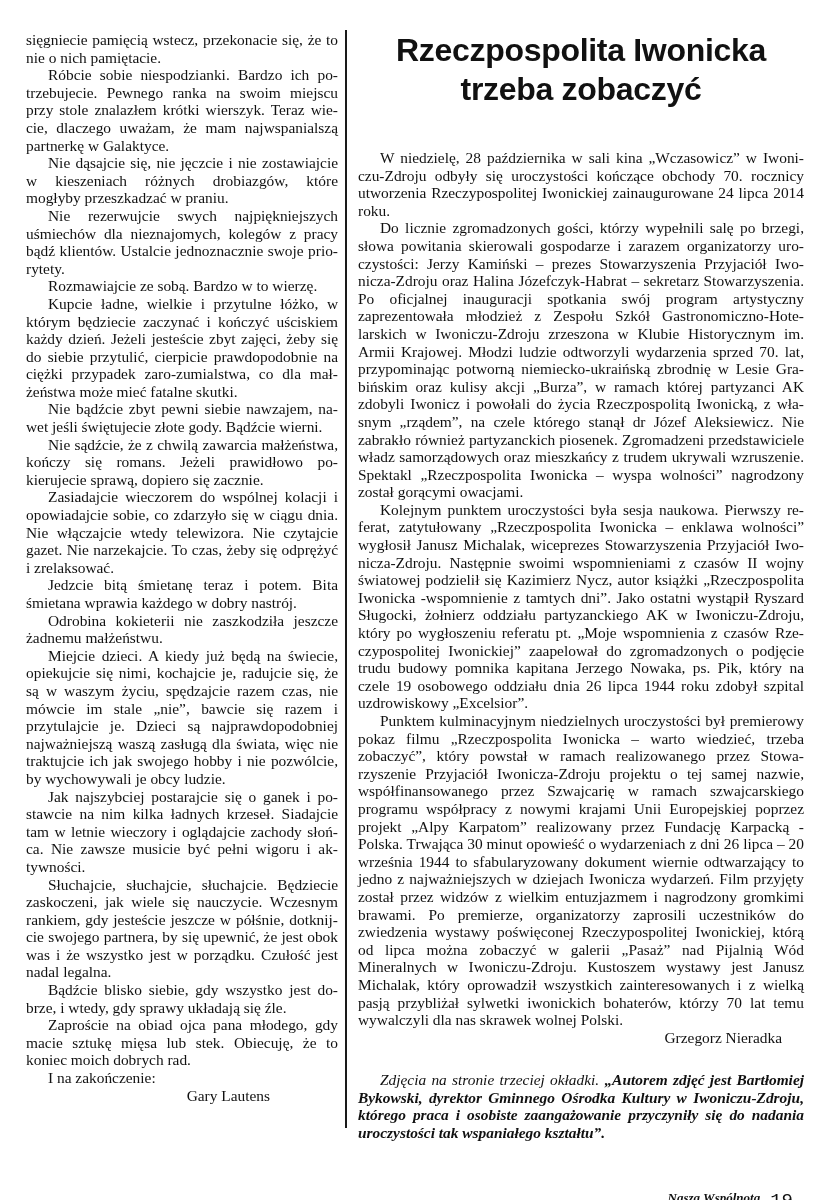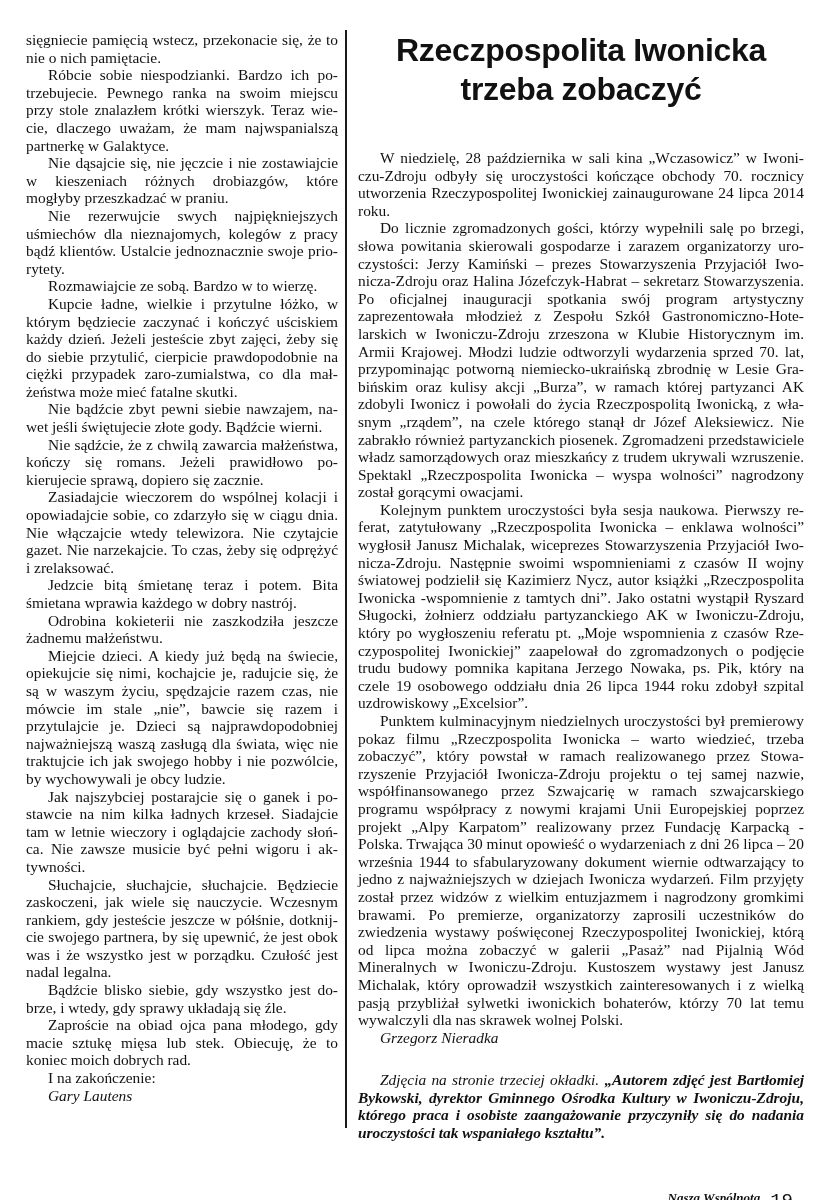--- a/index.html
+++ b/index.html
@@ -23,21 +23,21 @@
   }
   .headline {
     font-family: Liberation Sans, sans-serif; font-weight: bold;
     font-size: 32px; line-height: 39px; text-align: center;
     margin: 0 0 0 0; letter-spacing: -0.3px; padding-top: 0px;
   }
   .headline span { display: block; }
   .article { margin-top: 40px; }
   .article p { margin: 0; text-indent: 22px; }
   .signature {
-    font-style: italic; margin: 0;
+    text-align: right; margin: 0;
   }
   .sig-left { padding-right: 68px; margin-top: 2px; }
   .sig-right { padding-right: 22px; }
   .note {
     margin-top: 25px; font-style: italic; text-indent: 22px;
   }
   .note b { font-weight: bold; }
   .footer {
     position: absolute; right: 38px; top: 1190px;
     font-family: "Liberation Serif", serif; display: flex; align-items: flex-start; gap: 10px;

